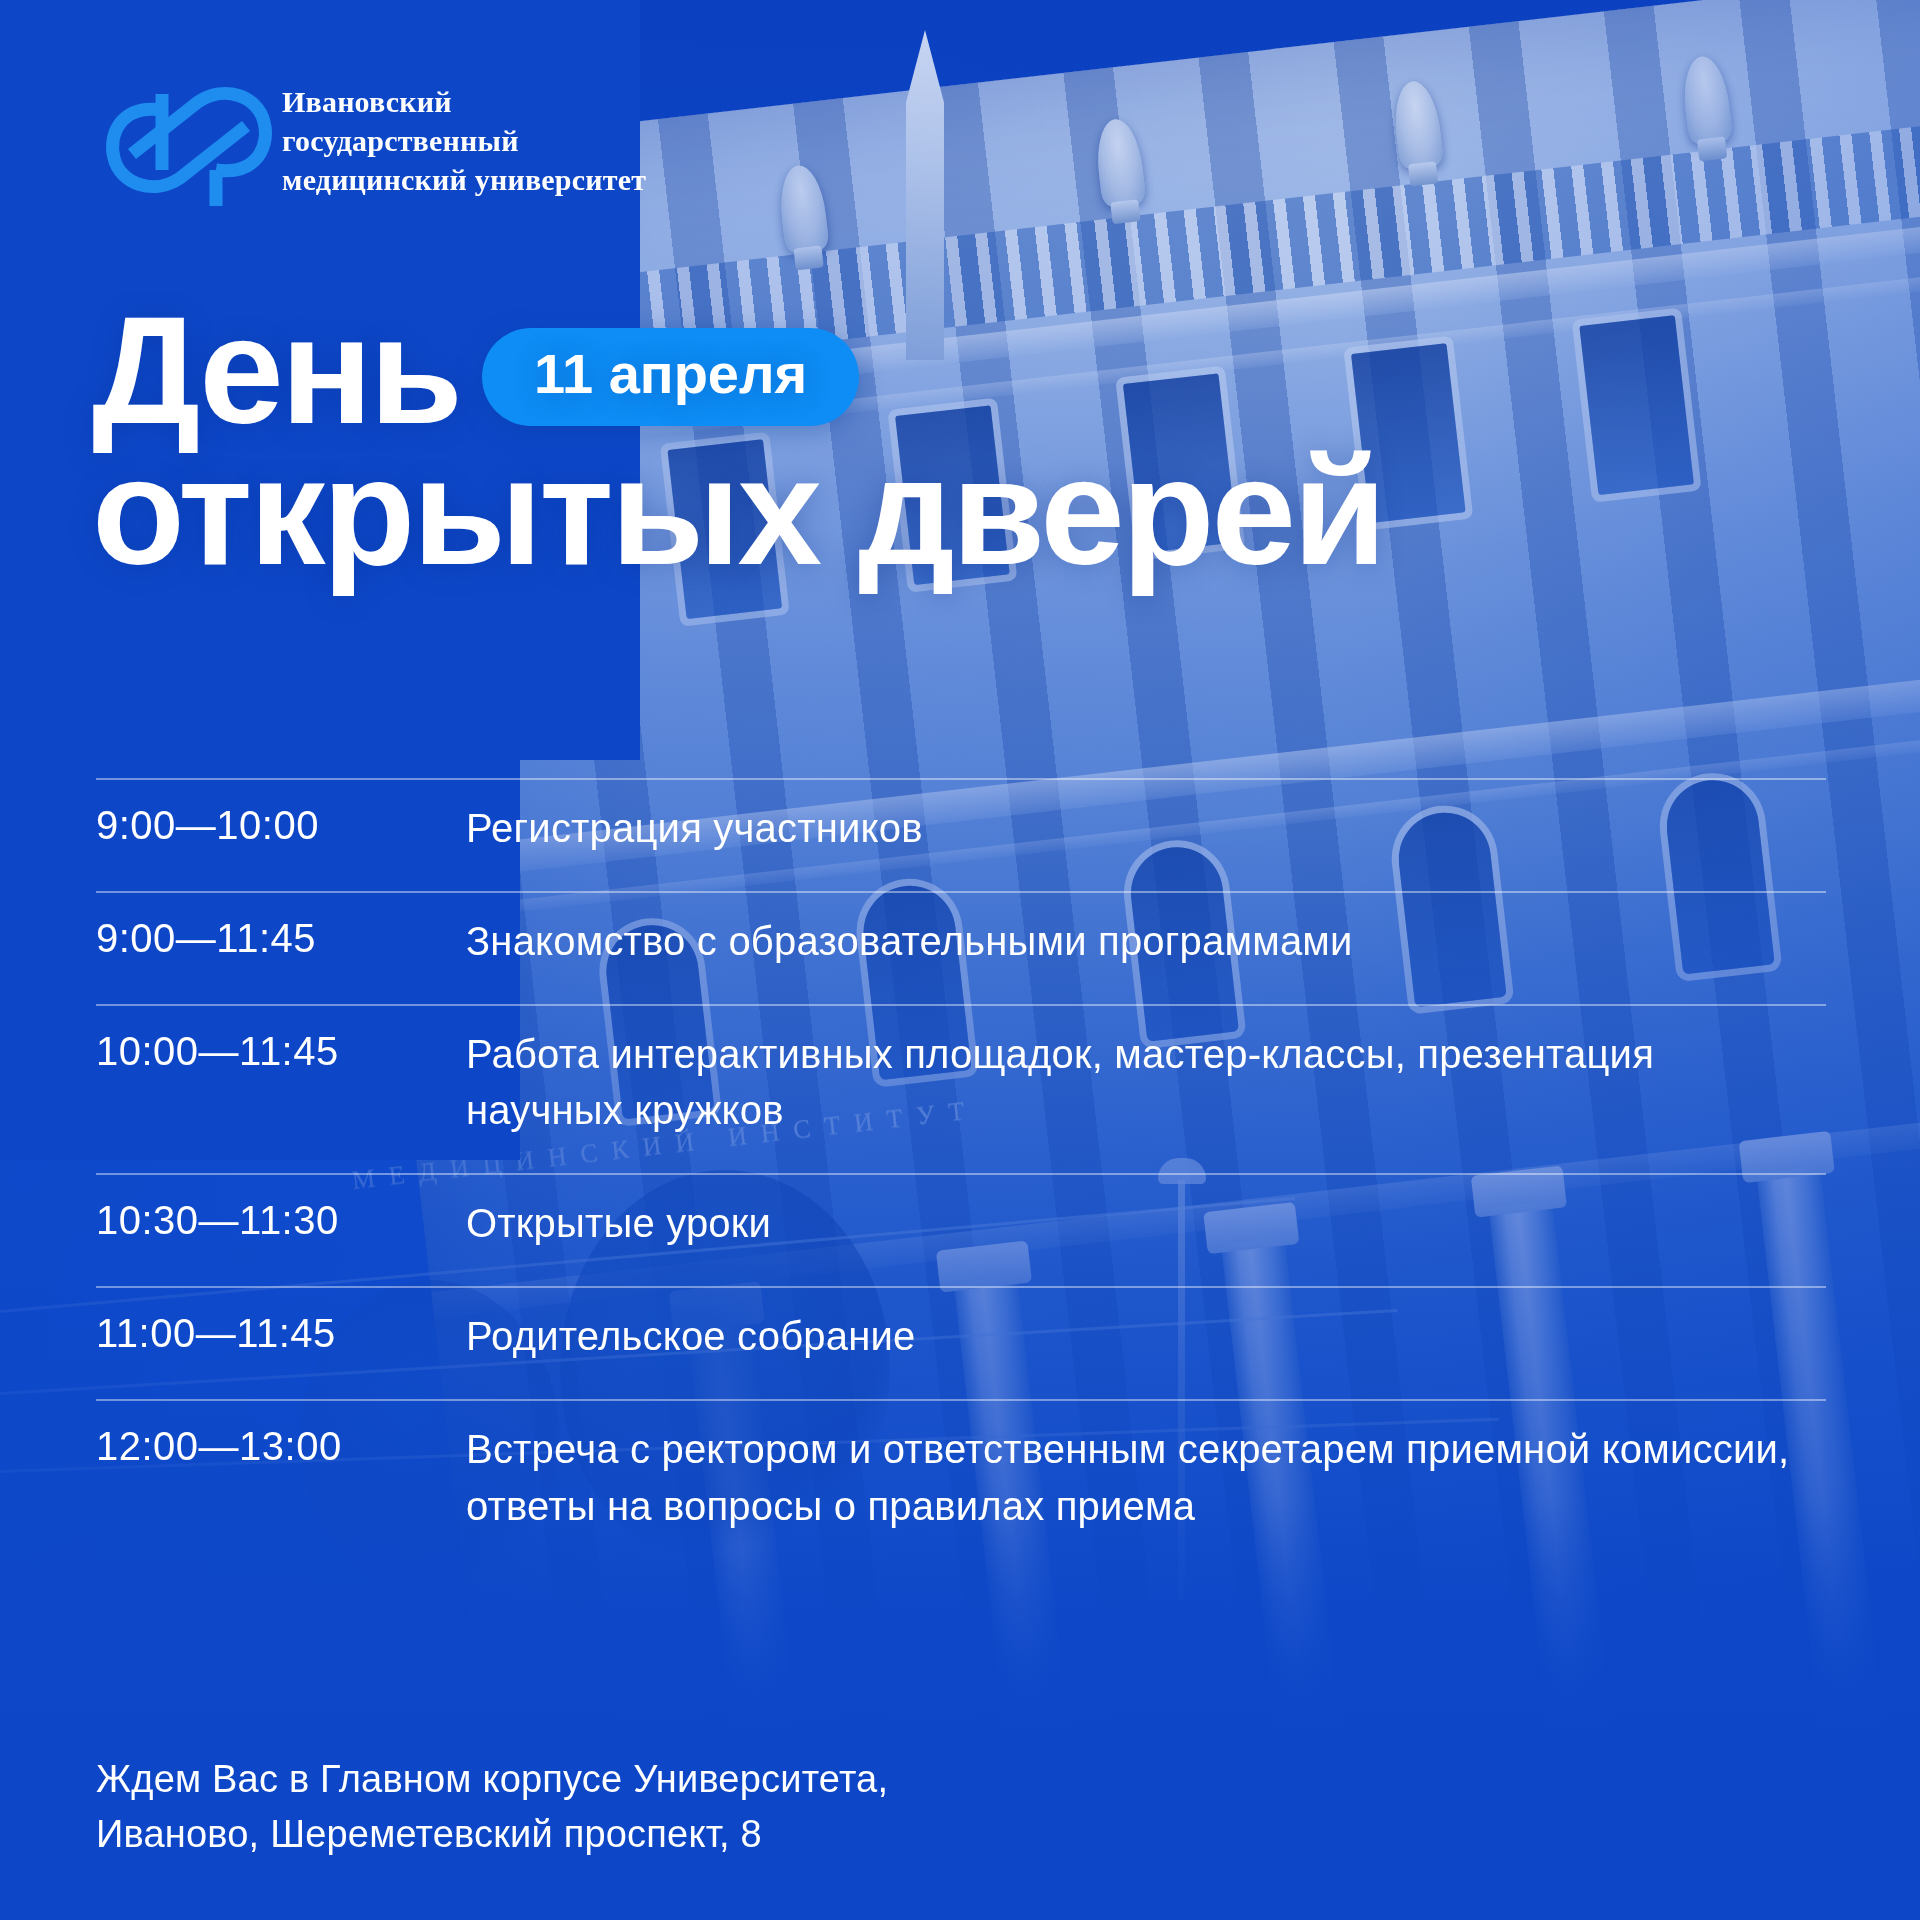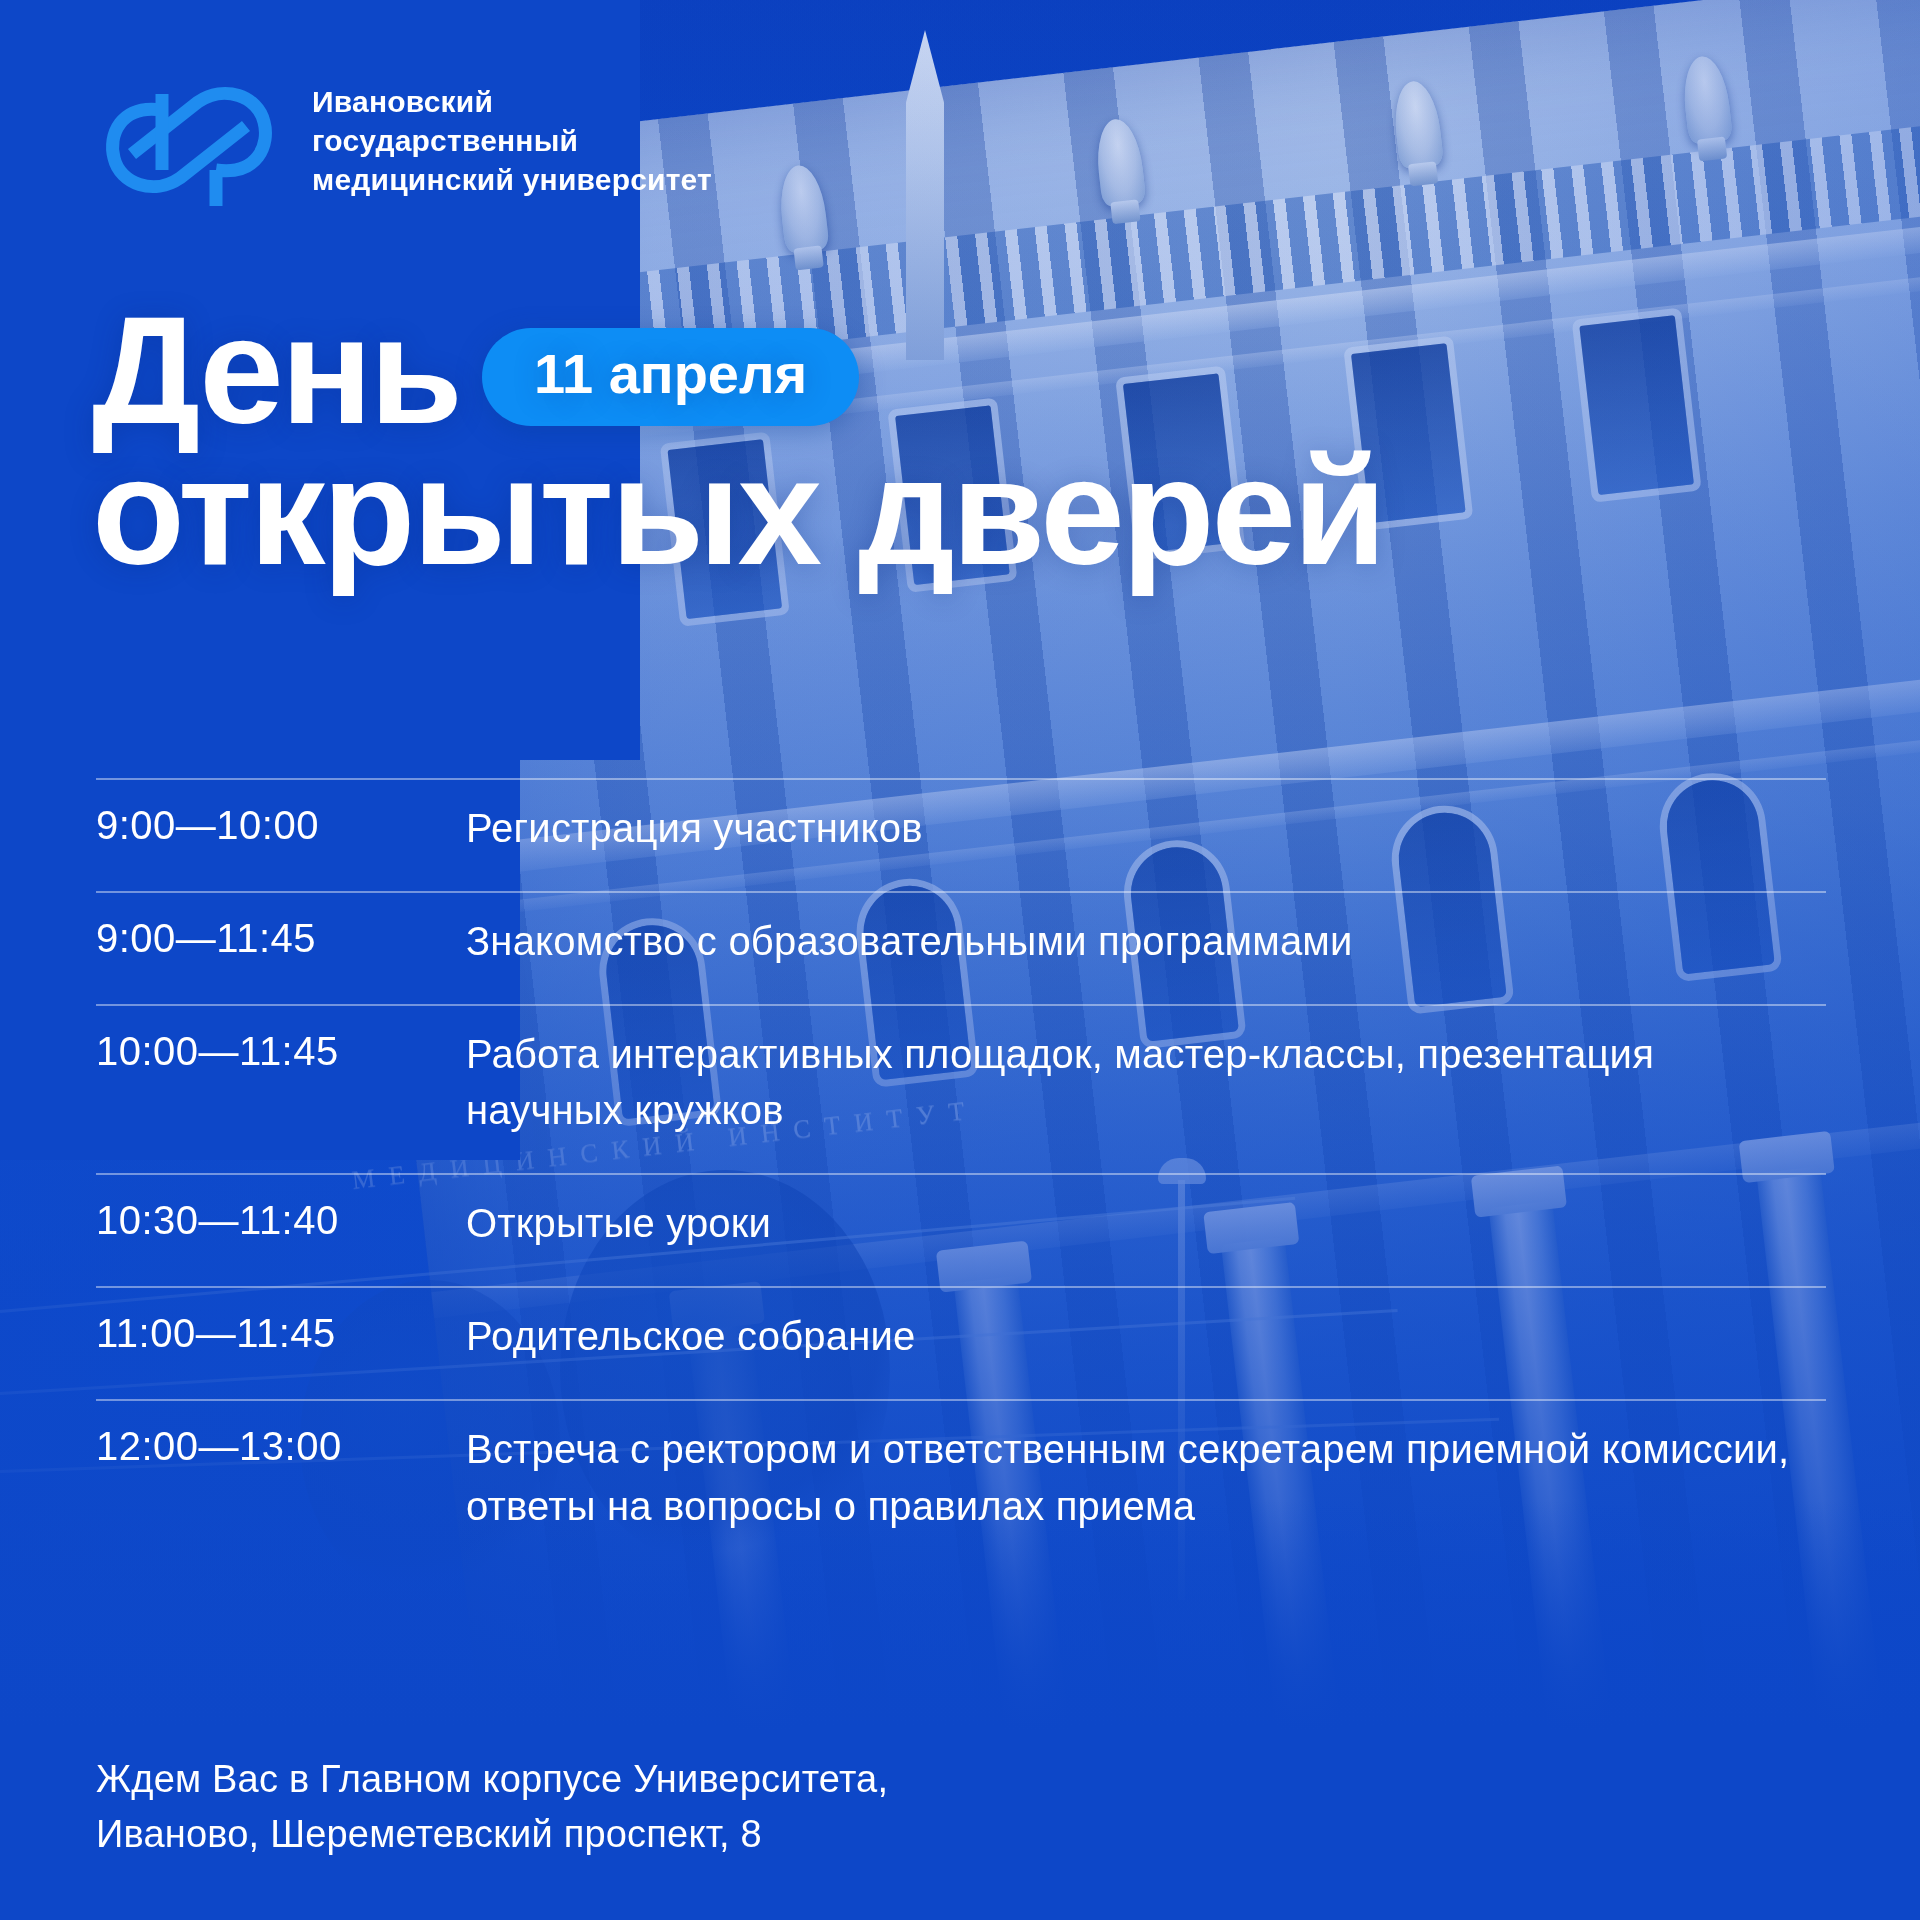--- a/index.html
+++ b/index.html
@@ -197,21 +197,21 @@
     background:linear-gradient(180deg, rgba(13,71,200,0) 0%, #0d47c8 55%, #0d47c8 100%);
   }
 
   
   .content{ position:relative; z-index:5; }
 
   
   .brand{
     position:absolute;
     left:96px; top:74px;
-    display:flex; align-items:center; gap:30px;
+    display:flex; align-items:center; font-family:Liberation Serif, serif;
   }
   .brand-logo{ width:186px; height:132px; flex:none; }
   .brand-text{
     font-size:30px;
     font-weight:bold;
     line-height:1.30;
     color:#ffffff;
     letter-spacing:.2px;
   }
 
@@ -399,21 +399,21 @@
       </div>
       <div class="row">
         <span class="time">9:00—11:45</span>
         <span class="desc">Знакомство с образовательными программами</span>
       </div>
       <div class="row">
         <span class="time">10:00—11:45</span>
         <span class="desc">Работа интерактивных площадок, мастер-классы, презентация научных кружков</span>
       </div>
       <div class="row">
-        <span class="time">10:30—11:40</span>
+        <span class="time">10:30—11:30</span>
         <span class="desc">Открытые уроки</span>
       </div>
       <div class="row">
         <span class="time">11:00—11:45</span>
         <span class="desc">Родительское собрание</span>
       </div>
       <div class="row">
         <span class="time">12:00—13:00</span>
         <span class="desc">Встреча с ректором и ответственным секретарем приемной комиссии, ответы на вопросы о правилах приема</span>
       </div>

